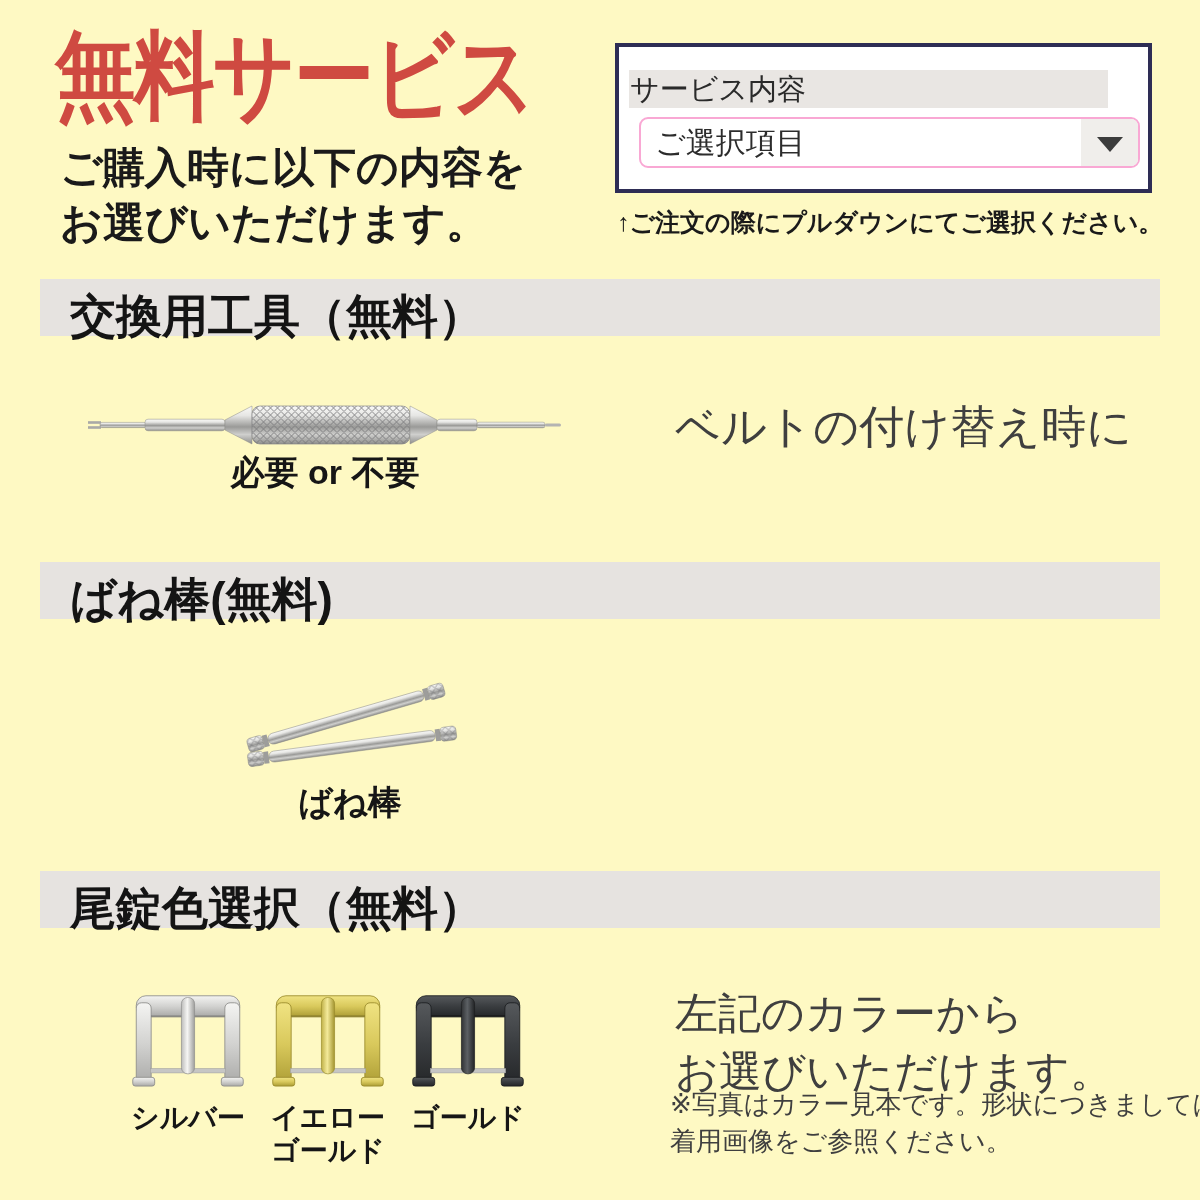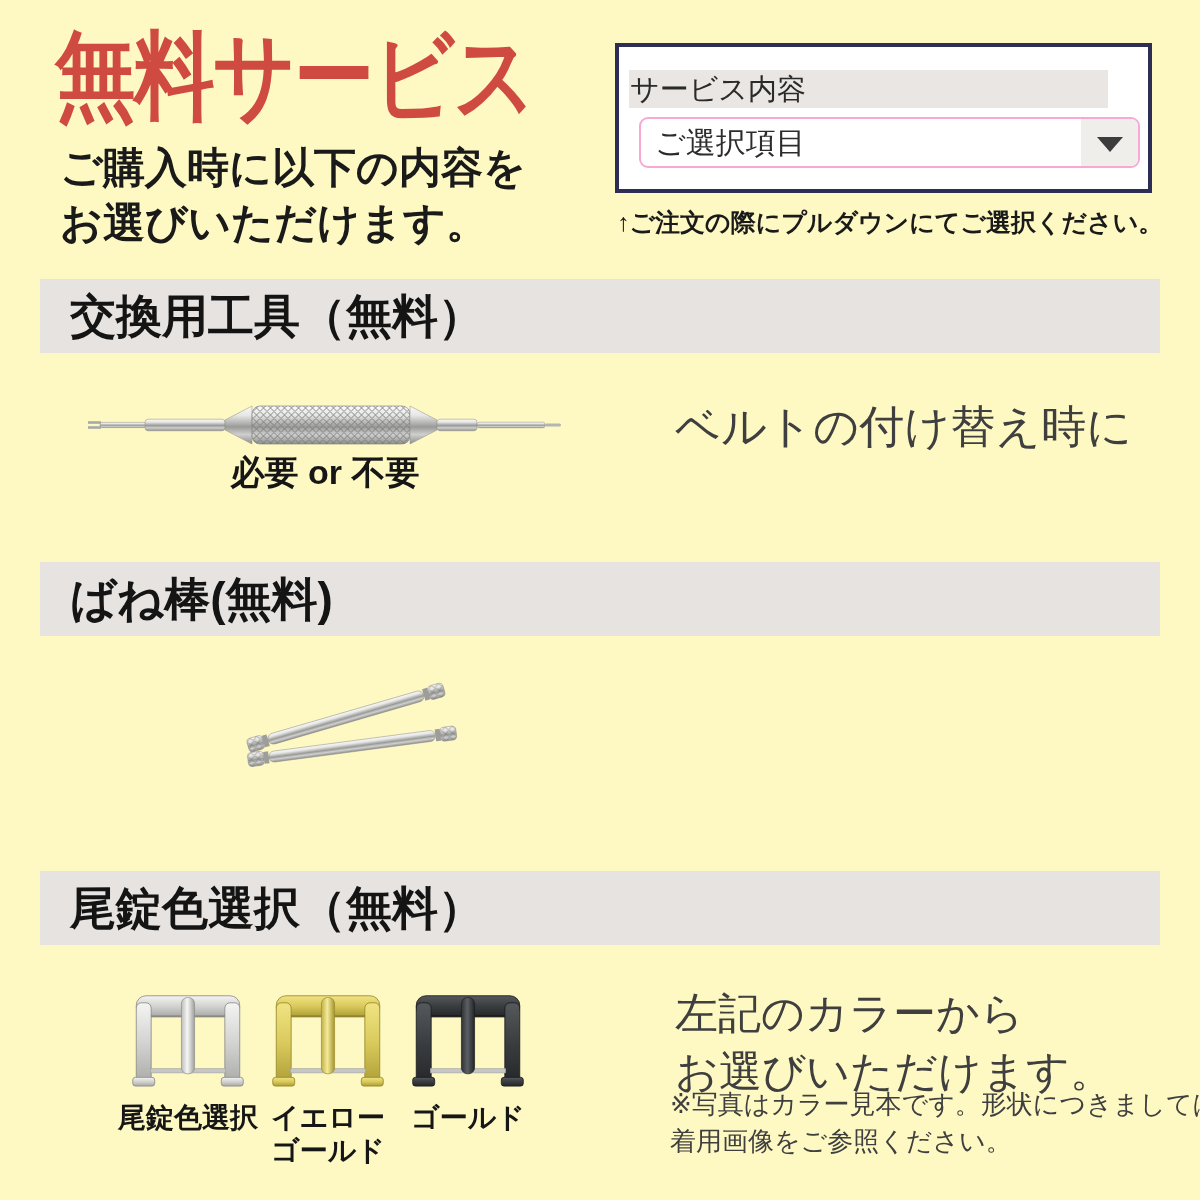--- a/index.html
+++ b/index.html
@@ -26,21 +26,21 @@
   .dd-value { position:absolute; left:14px; top:0; line-height:47px; font-size:30px; color:#2c2c2c; }
   .dd-arrow-zone { position:absolute; right:0; top:0; width:57px; height:47px;
                    background:#f0eeeb; border-radius:0 7px 7px 0; }
   .dd-arrow-zone .tri { position:absolute; left:50%; top:50%; transform:translate(-50%,-40%);
                         width:0; height:0; border-left:13px solid transparent;
                         border-right:13px solid transparent; border-top:15px solid #3c3c3c; }
   .box-note { position:absolute; left:617px; top:206px; width:545px; font-size:25px;
               font-weight:700; color:#1a1a1a; white-space:nowrap; }
 
   
-  .bar { position:absolute; left:40px; width:1120px; height:74px; background:#e6e3e0;
+  .bar { position:absolute; left:40px; width:1120px; height:57px; background:#e6e3e0;
          font-size:46px; font-weight:700; color:#141414; line-height:74px; padding-left:30px; }
   .bar1 { top:279px; } .bar2 { top:562px; } .bar3 { top:871px; }
 
   
   .fig-tool    { position:absolute; left:85px;  top:394px; width:480px; height:62px; }
   .cap-tool    { position:absolute; left:85px;  top:450px; width:480px; text-align:center;
                  font-size:34px; font-weight:700; color:#161616; }
   .fig-springs { position:absolute; left:150px; top:666px; width:400px; height:112px; }
   .cap-springs { position:absolute; left:150px; top:780px; width:400px; text-align:center;
                  font-size:34px; font-weight:700; color:#161616; }
@@ -164,39 +164,40 @@
     <g transform="translate(98,94) rotate(-7.5)">
       <rect x="0" y="-7" width="16" height="14" rx="4" fill="url(#metV)" stroke="#8a8a88" stroke-width="0.5"></rect>
       <rect x="0" y="-7" width="16" height="14" rx="4" fill="url(#knurl)" opacity="0.7"></rect>
       <rect x="16" y="-6" width="5" height="12" fill="#9d9d9b"></rect>
       <rect x="21" y="-5.5" width="168" height="11" rx="5.5" fill="url(#metV)" stroke="#8a8a88" stroke-width="0.5"></rect>
       <rect x="189" y="-6" width="5" height="12" fill="#9d9d9b"></rect>
       <rect x="194" y="-7" width="16" height="14" rx="4" fill="url(#metV)" stroke="#8a8a88" stroke-width="0.5"></rect>
       <rect x="194" y="-7" width="16" height="14" rx="4" fill="url(#knurl)" opacity="0.7"></rect>
     </g>
   </svg>
+  <div class="cap-springs">ばね棒</div>
 
 
   <div class="bar bar3">尾錠色選択（無料）</div>
 
   <div class="buckle-row">
 
     <div class="buckle-item">
       <svg width="114" height="104" viewBox="0 0 130 118" aria-hidden="true">
         <rect x="6" y="4" width="118" height="24" rx="11" fill="url(#silvV)" stroke="#8e8e8c" stroke-width="1"></rect>
         <rect x="6" y="12" width="17" height="94" rx="6" fill="url(#silvV)" stroke="#8e8e8c" stroke-width="1"></rect>
         <rect x="107" y="12" width="17" height="94" rx="6" fill="url(#silvV)" stroke="#8e8e8c" stroke-width="1"></rect>
         <rect x="2" y="97" width="25" height="10" rx="3" fill="url(#silvV)" stroke="#8e8e8c" stroke-width="1"></rect>
         <rect x="103" y="97" width="25" height="10" rx="3" fill="url(#silvV)" stroke="#8e8e8c" stroke-width="1"></rect>
         <rect x="23" y="26" width="84" height="2.5" fill="rgba(0,0,0,0.14)"></rect>
         <rect x="22" y="87" width="86" height="5" fill="#c6c6c4" stroke="#9e9e9c" stroke-width="0.6"></rect>
         <rect x="57.5" y="6" width="15" height="87" rx="7" fill="url(#silvH)" stroke="#8e8e8c" stroke-width="0.8"></rect>
       </svg>
       <div class="buckle-label">
-        <span>尾錠色選択</span>
+        <span>シルバー</span>
         <span></span>
       </div>
     </div>
 
     <div class="buckle-item">
       <svg width="114" height="104" viewBox="0 0 130 118" aria-hidden="true">
         <rect x="6" y="4" width="118" height="24" rx="11" fill="url(#goldV)" stroke="#9a8c2c" stroke-width="1"></rect>
         <rect x="6" y="12" width="17" height="94" rx="6" fill="url(#goldV)" stroke="#9a8c2c" stroke-width="1"></rect>
         <rect x="107" y="12" width="17" height="94" rx="6" fill="url(#goldV)" stroke="#9a8c2c" stroke-width="1"></rect>
         <rect x="2" y="97" width="25" height="10" rx="3" fill="url(#goldV)" stroke="#9a8c2c" stroke-width="1"></rect>

